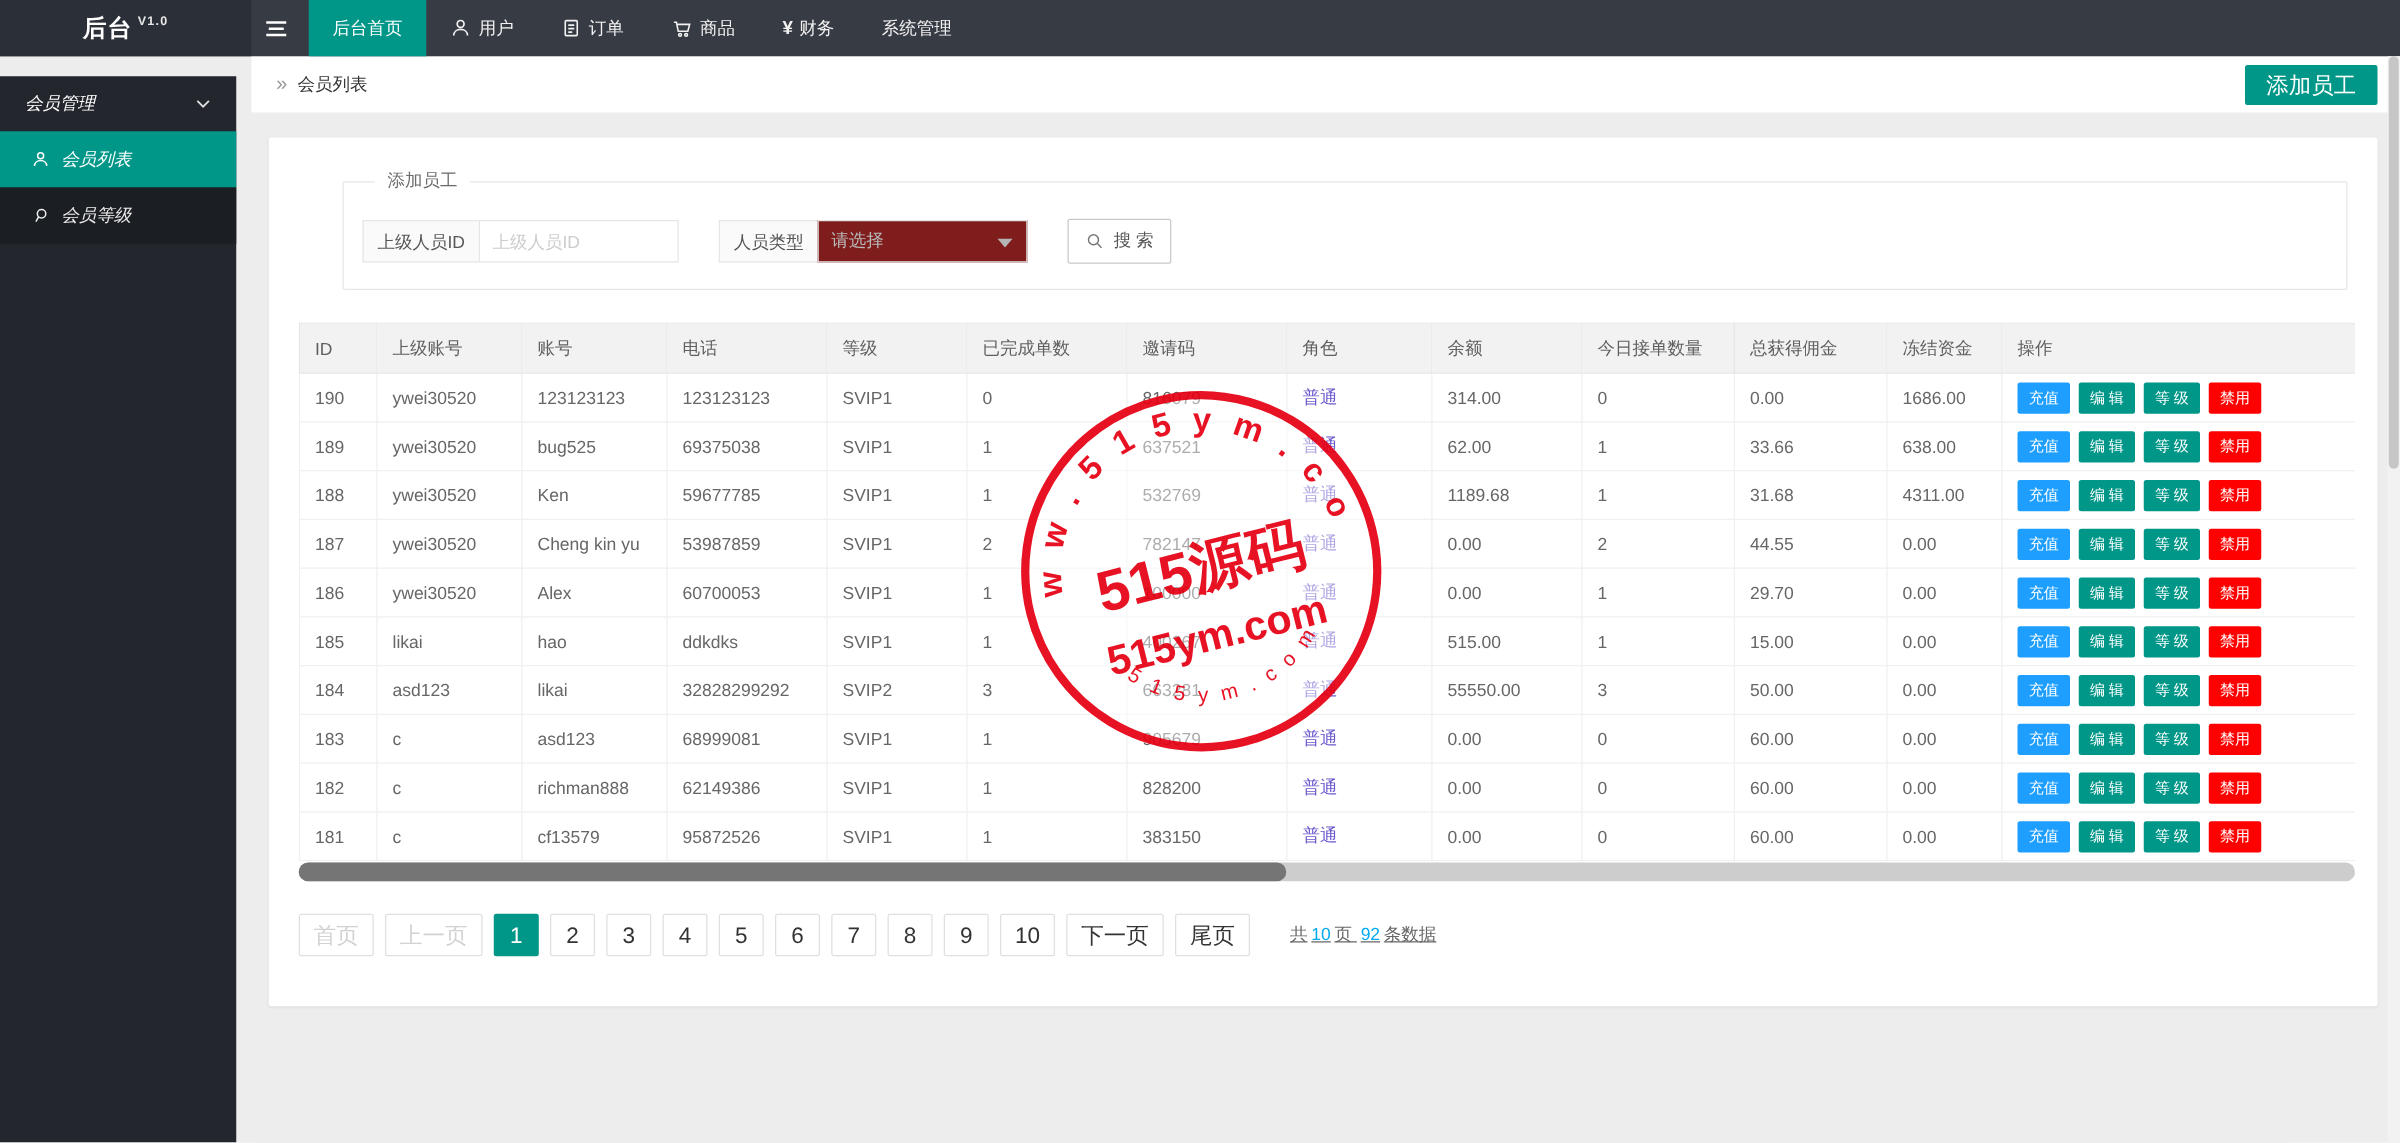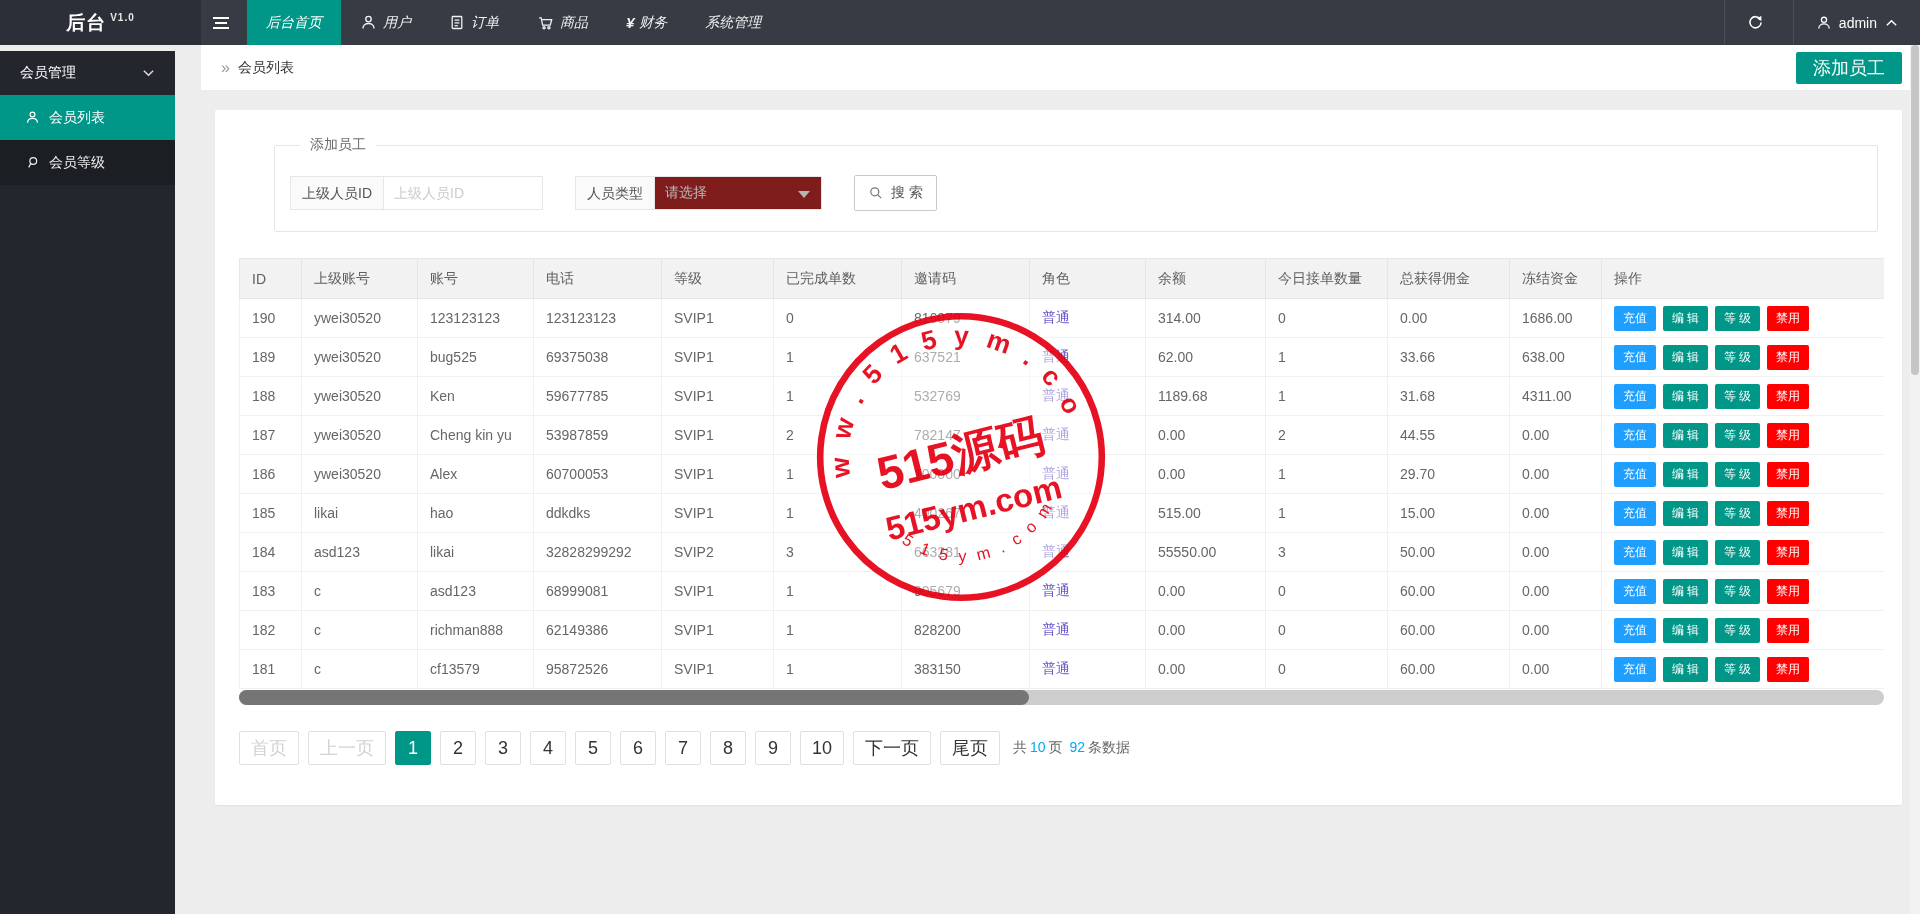--- a/index.html
+++ b/index.html
@@ -10,32 +10,32 @@
   }
   *{margin:0;padding:0;box-sizing:border-box;font-family:"Liberation Sans","DejaVu Sans",sans-serif;}
   html,body{width:1920px;height:914px;overflow:hidden;background:var(--c-body_bg);}
   .page{position:relative;width:1920px;height:914px;}
 
   
   .topbar{position:absolute;top:0;left:0;right:0;height:45px;background:var(--c-header_bg);display:flex;align-items:stretch;z-index:30;}
   .logo{width:201px;background:var(--c-logo_bg);color:#fff;display:flex;align-items:center;justify-content:center;font-size:19px;letter-spacing:1px;font-weight:bold;}
   .logo sup{font-size:10px;margin-left:4px;transform:translateY(-5px);color:#e8e8e8;}
   .hamburger{width:46px;display:flex;align-items:center;justify-content:center;cursor:pointer;}
-  .nav{display:flex;align-items:stretch;font-style:italic;}
+  .nav{display:flex;align-items:stretch;}
   .nav-item{display:flex;align-items:center;padding:0 19px;color:#f2f2f2;font-size:14px;cursor:pointer;}
   .nav-item.active{background:var(--c-accent);color:#fff;}
   .nav-ic{display:inline-flex;align-items:center;margin-right:6px;}
   .yen{font-size:15px;font-weight:bold;margin-right:5px;}
   .topbar-right{margin-left:auto;display:flex;align-items:stretch;}
   .tb-btn{display:flex;align-items:center;padding:0 22px;border-left:1px solid #4a4e58;color:#fff;font-size:14px;cursor:pointer;}
   .tb-btn .nav-ic{margin-right:7px;}
   .chev{margin-left:8px;display:inline-flex;}
 
   
-  .sidebar{position:absolute;top:51px;left:0;bottom:0;width:175px;background:var(--c-sidebar_bg);z-index:20;}
+  .sidebar{position:absolute;top:61px;left:0;bottom:0;width:189px;background:var(--c-sidebar_bg);z-index:20;font-style:italic;}
   .side-group{height:44px;display:flex;align-items:center;padding:0 20px;color:#fff;font-size:14px;cursor:pointer;}
   .side-group .chev{margin-left:auto;}
   .side-item{height:45px;display:flex;align-items:center;padding:0 0 0 25px;color:#eee;font-size:14px;background:var(--c-sidebar_child_bg);cursor:pointer;}
   .side-item.active{background:var(--c-accent);color:#fff;}
   .side-item .nav-ic{margin-right:9px;}
 
   
   .main{position:absolute;top:45px;left:201px;right:0;bottom:0;overflow:hidden;}
   .breadcrumb-bar{position:relative;height:46px;background:#fff;display:flex;align-items:center;padding:0 20px;border-bottom:1px solid #ececec;}
   .crumb-arrow{color:#999;font-size:16px;margin-right:8px;}
@@ -71,21 +71,21 @@
 
   
   .hscroll{margin-top:1px;width:1645px;height:15px;background:#cdcdcd;border-radius:8px;position:relative;}
   .hscroll .thumb{position:absolute;left:0;top:0;height:15px;width:48%;background:#757575;border-radius:8px;}
 
   
   .pagebar{margin-top:26px;display:flex;align-items:center;}
   .pg-btn{min-width:36px;height:34px;padding:0 11px;margin-right:9px;background:#fff;border:1px solid #e0e0e0;border-radius:2px;color:#333;font-size:18px;cursor:pointer;}
   .pg-btn.disabled{color:#d2d2d2;}
   .pg-btn.active{background:var(--c-accent);border-color:var(--c-accent);color:#fff;}
-  .pg-summary{margin-left:4px;font-size:14px;color:#666;}
+  .pg-summary{margin-left:23px;font-size:14px;color:#666;text-decoration:underline;}
   .sum-num{color:var(--c-pagination_number_blue);margin:0 3px;}
 
   
   .watermark{position:absolute;left:796px;top:292px;width:330px;height:330px;z-index:40;pointer-events:none;opacity:.92;transform:rotate(-14deg);}
 
   
   .vscroll{position:absolute;top:45px;right:0;bottom:0;width:10px;background:#f2f2f2;z-index:50;}
   .vscroll .thumb{position:absolute;top:0;left:1px;width:8px;height:38%;background:#c6c6c6;border-radius:4px;}
 
   svg{display:block;}
@@ -152,46 +152,20 @@
         <span>商品</span>
       </div>
       <div class="nav-item">
         <span class="nav-ic yen">¥</span>
         <span>财务</span>
       </div>
       <div class="nav-item">
         <span>系统管理</span>
       </div>
     </nav>
-    <div class="topbar-right">
-      <div class="tb-btn">
-        <span class="nav-ic">
-          <svg width="17" height="17" viewBox="0 0 20 20">
-              <path d="M15.6 6.2A6.6 6.6 0 1 0 16.6 10" fill="none" stroke="#fff" stroke-width="1.8"></path>
-              <polygon points="16.9,2.2 16.9,8.2 11.9,5.6" fill="#fff"></polygon>
-            </svg>
-        </span>
-      </div>
-      <div class="tb-btn">
-        <span class="nav-ic">
-          <svg width="16" height="16" viewBox="0 0 20 20">
-              <g fill="none" stroke="#fff" stroke-width="1.6">
-                <circle cx="10" cy="6" r="3.2"></circle>
-                <path d="M3.5 17c0-3.6 2.9-5.8 6.5-5.8s6.5 2.2 6.5 5.8"></path>
-              </g>
-            </svg>
-        </span>
-        <span>admin</span>
-        <span class="chev">
-          <svg width="13" height="10" viewBox="0 0 14 10">
-              <polyline points="2,7.5 7,2.5 12,7.5" fill="none" stroke="#fff" stroke-width="1.6"></polyline>
-            </svg>
-        </span>
-      </div>
-    </div>
   </header>
 
   <aside class="sidebar">
     <div class="side-group">
       <span>会员管理</span>
       <span class="chev">
         <svg width="13" height="10" viewBox="0 0 14 10">
             <polyline points="2,2.5 7,7.5 12,2.5" fill="none" stroke="#ddd" stroke-width="1.6"></polyline>
           </svg>
       </span>

